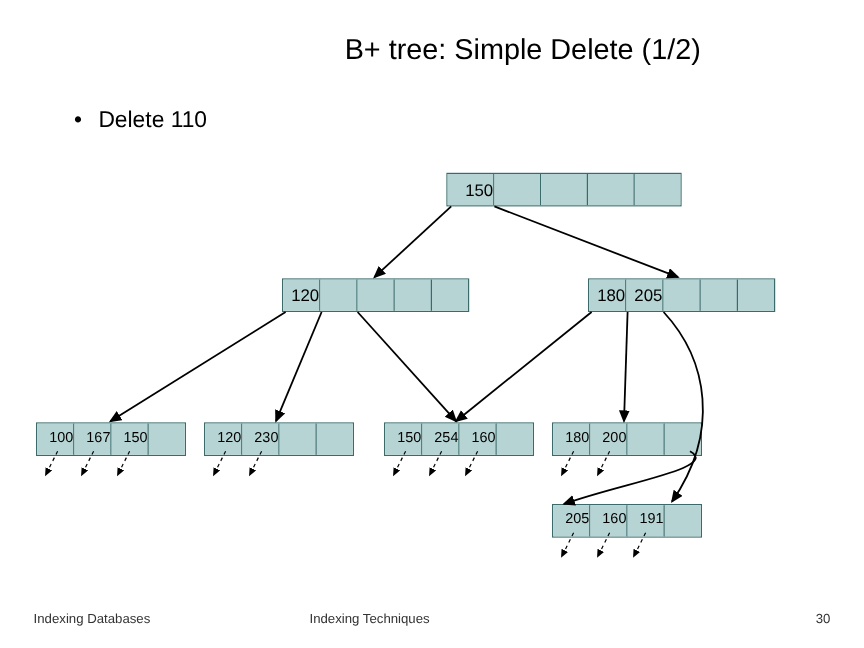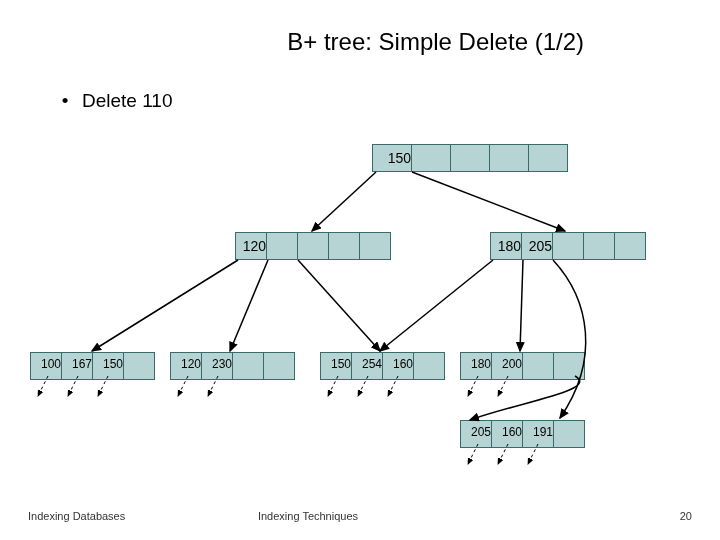--- a/index.html
+++ b/index.html
@@ -113,13 +113,13 @@
     <line x1="478" y1="376" x2="468" y2="396"></line>
       <line x1="508" y1="376" x2="498" y2="396"></line>
     <line x1="478" y1="444" x2="468" y2="464"></line>
       <line x1="508" y1="444" x2="498" y2="464"></line>
       <line x1="538" y1="444" x2="528" y2="464"></line>
   </g>
 </svg>
 
 <div class="footer-left">Indexing Databases</div>
 <div class="footer-center">Indexing Techniques</div>
-<div class="footer-right">20</div>
+<div class="footer-right">30</div>
 
 </body></html>

